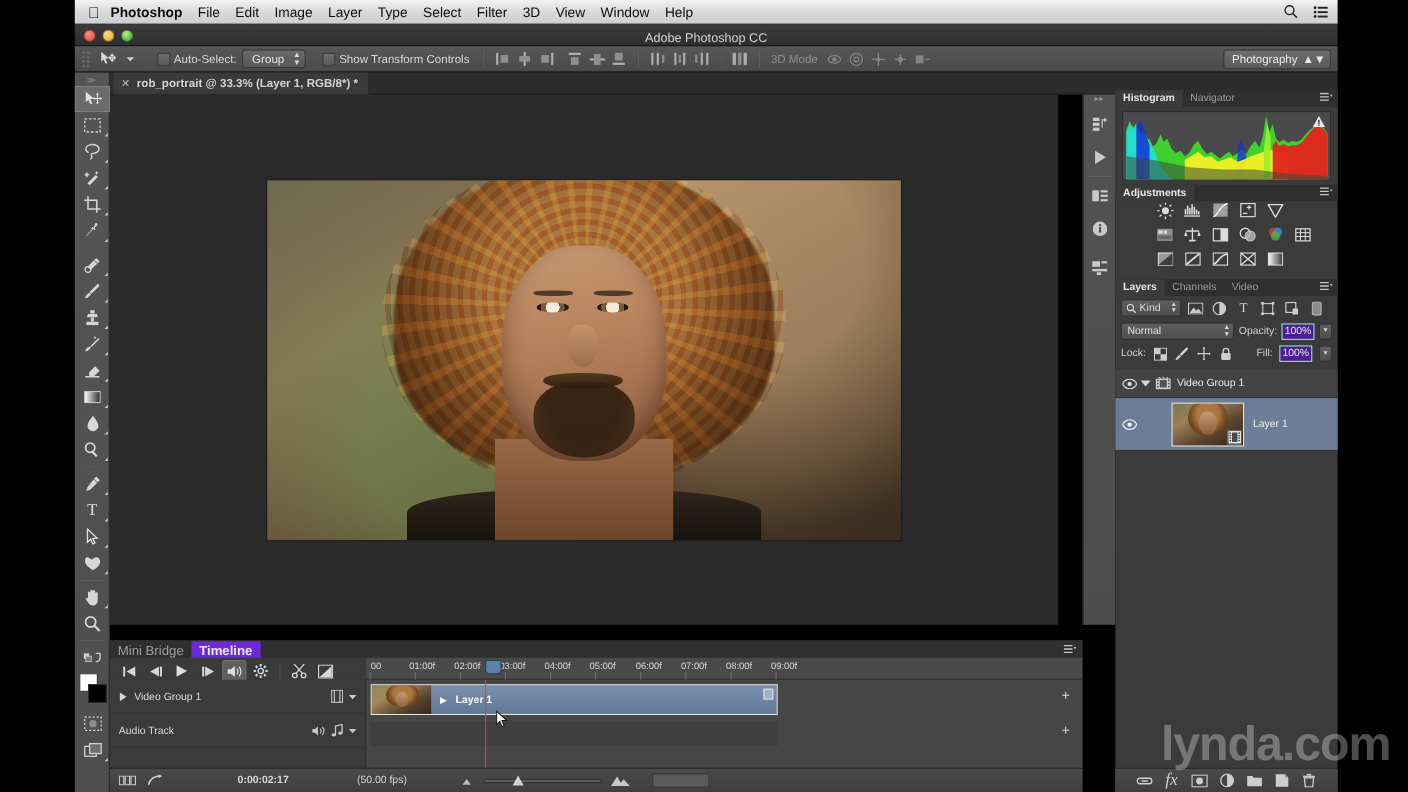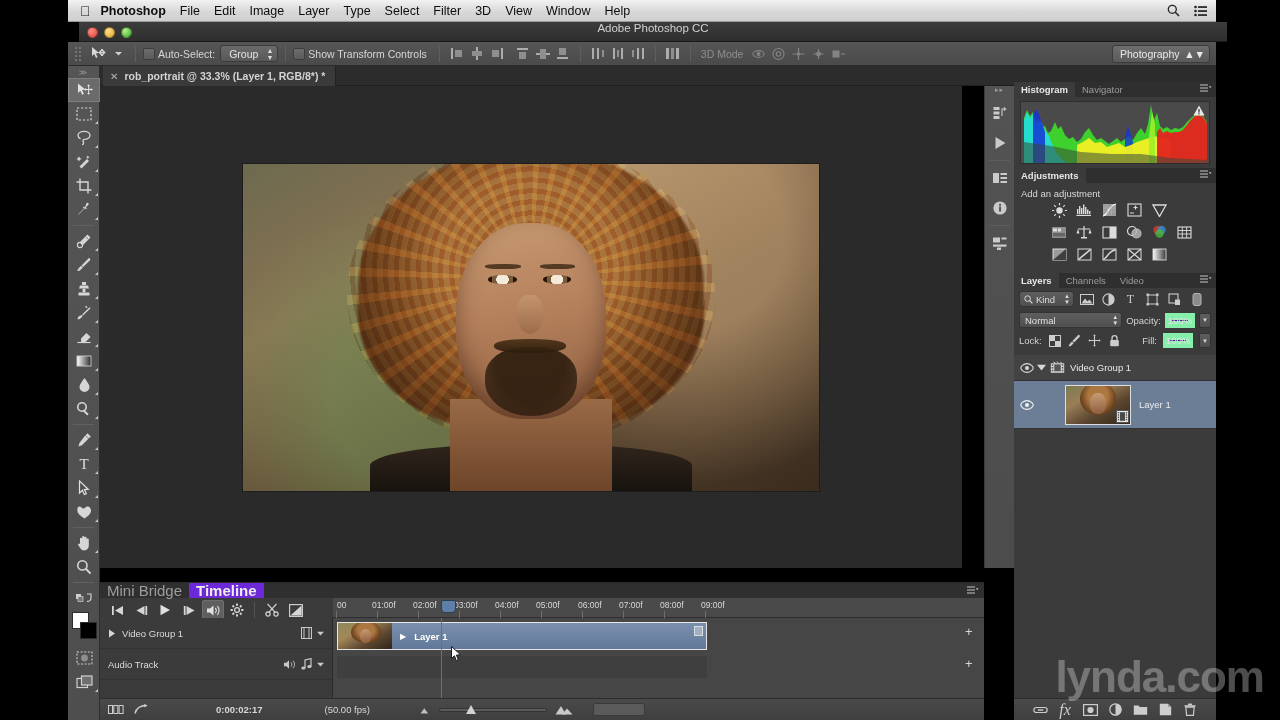--- a/index.html
+++ b/index.html
@@ -23,22 +23,22 @@
   .macbar .appname { font-weight: bold; margin-right: 14px; }
   .macbar .mi { margin-right: 14px; white-space: nowrap; }
   .macbar .spacer { flex: 1; }
   .macbar .righticon { margin-left: 14px; display: flex; align-items: center; }
 
   
   .pstitle {
     position: absolute; left: 68px; top: 22px; width: 1148px; height: 20px;
     background: linear-gradient(180deg,#3c3c3c,#2e2e2e);
     border-bottom: 1px solid #1b1b1b;
-    display: flex; align-items: flex-start; justify-content: center;
-    color: #d2d2d2; font-size: 11.5px; margin-left: 11px;
+    display: flex; align-items: flex-end; justify-content: center;
+    color: #d2d2d2; font-size: 11.5px;
   }
   .traffic { position: absolute; left: 8px; top: 5px; display: flex; gap: 6px; }
   .dot { width: 11px; height: 11px; border-radius: 50%; border: 1px solid rgba(0,0,0,.35); }
   .dot.r { background: radial-gradient(circle at 35% 30%,#ff8d82,#e0443b); }
   .dot.y { background: radial-gradient(circle at 35% 30%,#ffe08a,#e0a62a); }
   .dot.g { background: radial-gradient(circle at 35% 30%,#b4f08a,#39a52c); }
 
   
   .optbar {
     position: absolute; left: 68px; top: 42px; width: 1148px; height: 24px;
@@ -194,21 +194,21 @@
   .kindsel { width: 55px; height: 16px; background: linear-gradient(180deg,#5e5e5e,#4f4f4f);
     border: 1px solid #333; border-radius: 3px; color: #dedede; font-size: 9.5px;
     display: flex; align-items: center; padding: 0 3px 0 4px; gap: 3px; }
   .filt-ic { width: 19px; height: 16px; display: flex; align-items: center; justify-content: center;
     color: #cfcfcf; }
   .blendrow { display: flex; align-items: center; padding: 2px 5px; gap: 4px; }
   .blendsel { flex: 1; height: 16px; background: linear-gradient(180deg,#5e5e5e,#4f4f4f);
     border: 1px solid #333; border-radius: 3px; color: #e0e0e0; font-size: 9.5px;
     display: flex; align-items: center; padding: 0 3px 0 5px; }
   .lbl { font-size: 9.5px; color: #d2d2d2; white-space: nowrap; }
-  .numf { width: 30px; height: 15px; background: #4c1d95; border: 7px solid #86efac;
+  .numf { width: 30px; height: 15px; background: #4c1d95; border: 1px solid #86efac;
     color: #e3e3e3; font-size: 9.5px; display: flex; align-items: center; justify-content: center; }
   .stepper { width: 12px; height: 15px; background: linear-gradient(180deg,#5e5e5e,#4e4e4e);
     border: 1px solid #333; border-radius: 2px; display: flex; align-items: center;
     justify-content: center; font-size: 6px; color: #d5d5d5; }
   .lockrow { display: flex; align-items: center; padding: 3px 5px; gap: 6px; }
   .lock-ic { width: 14px; height: 14px; display: flex; align-items: center; justify-content: center;
     color: #d0d0d0; }
 
   .lyrlist { margin-top: 4px; }
   .lyr { display: flex; align-items: center; height: 26px; border-bottom: 1px solid #333;
@@ -233,21 +233,21 @@
     display: flex; align-items: center; justify-content: center; gap: 10px; }
   .lb-ic { width: 15px; height: 15px; display: flex; align-items: center; justify-content: center;
     color: #cdcdcd; }
 
   
   .tlpanel {
     position: absolute; left: 100px; top: 582px; width: 884px; height: 138px;
     background: #3b3b3b; border-top: 1px solid #2a2a2a;
   }
   .tltabs { height: 15px; background: #2f2f2f; display: flex; align-items: center; position: relative; }
-  .tltab { height: 15px; padding: 0 7px; font-size: 15px; color: #9d9d9d;
+  .tltab { height: 15px; padding: 0 7px; font-size: 12px; color: #9d9d9d;
     display: flex; align-items: center; }
   .tltab.on { background: #6d28d9; color: #ececec; font-weight: bold; }
   .tlmenu { position: absolute; right: 5px; top: 3px; color: #c4c4c4; }
 
   .tlctl { position: absolute; left: 0; top: 15px; width: 233px; height: 24px;
     display: flex; align-items: center; gap: 2px; padding-left: 6px; }
   .tc-ic { width: 22px; height: 20px; display: flex; align-items: center; justify-content: center;
     color: #d4d4d4; }
   .tc-ic.on { background: #5f5f5f; border: 1px solid #6f6f6f; border-radius: 2px; }
   .tc-sep { width: 1px; height: 16px; background: #323232; border-right: 1px solid #545454; margin: 0 4px; }
@@ -782,21 +782,20 @@
     <div class="ptabs">
       <div class="ptab on">Adjustments</div>
       <div class="pmenu">
         <svg width="12" height="10" viewBox="0 0 12 10">
             <path d="M0 1h8M0 4h8M0 7h8" stroke="#c6c6c6" stroke-width="1.2"></path>
             <path d="M9 2.2l2.4 0-1.2 2z" fill="#c6c6c6"></path>
           </svg>
       </div>
     </div>
     <div>
-      <div class="adjhdr">Add an adjustment</div>
       <div class="adjgrid">
         <div class="adjrow">
           <span class="adj-ic">
               <svg width="15" height="15" viewBox="0 0 15 15">
                 <circle cx="7.5" cy="7.5" r="3.2" fill="#dcdcdc"></circle>
                 <g stroke="#dcdcdc" stroke-width="1.2">
                   <path d="M7.5 0v2.2M7.5 12.8V15M0 7.5h2.2M12.8 7.5H15M2.2 2.2l1.6 1.6M11.2 11.2l1.6 1.6M12.8 2.2l-1.6 1.6M2.2 12.8l1.6-1.6"></path>
                 </g>
               </svg>
             </span>

